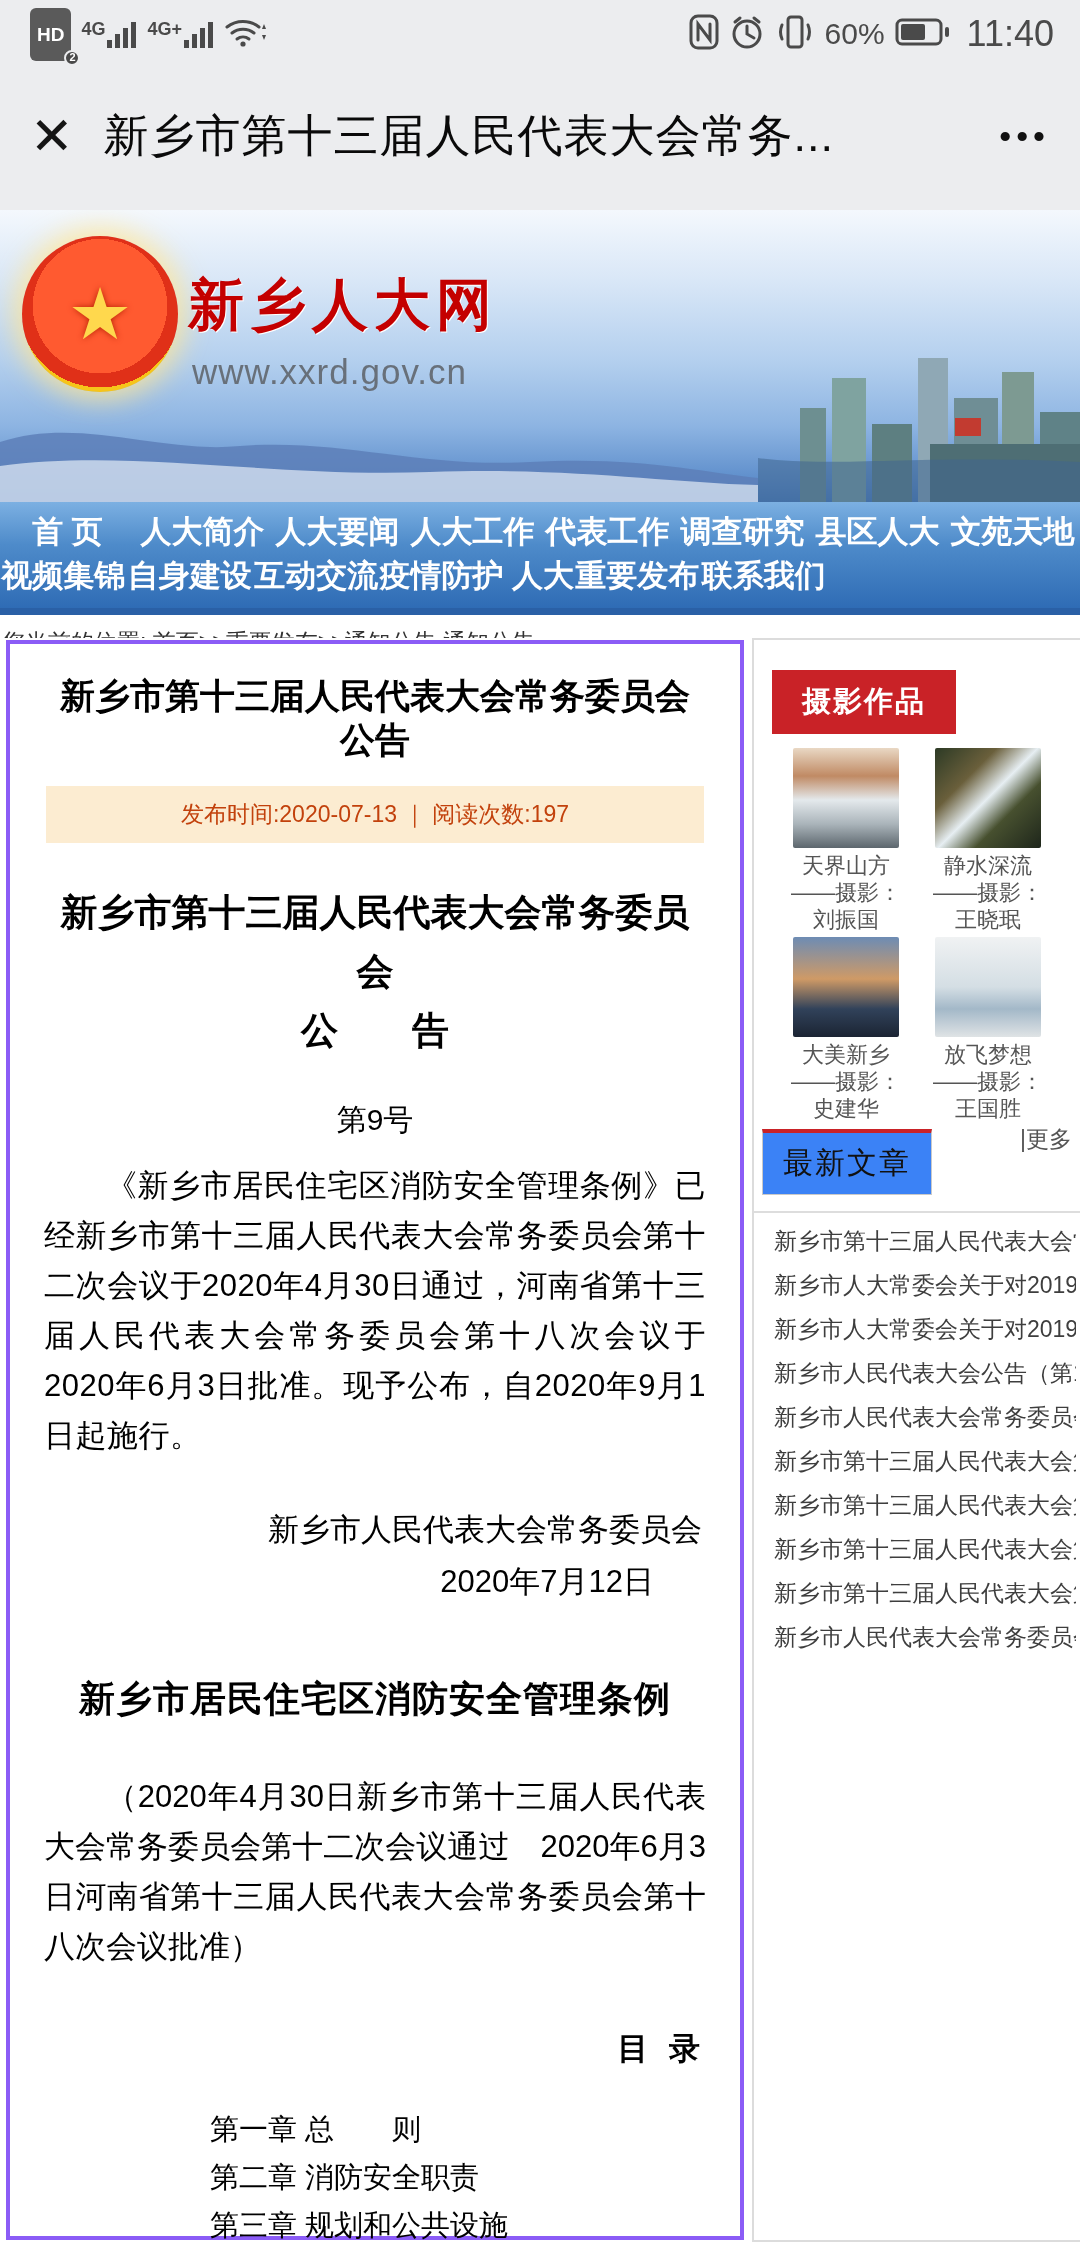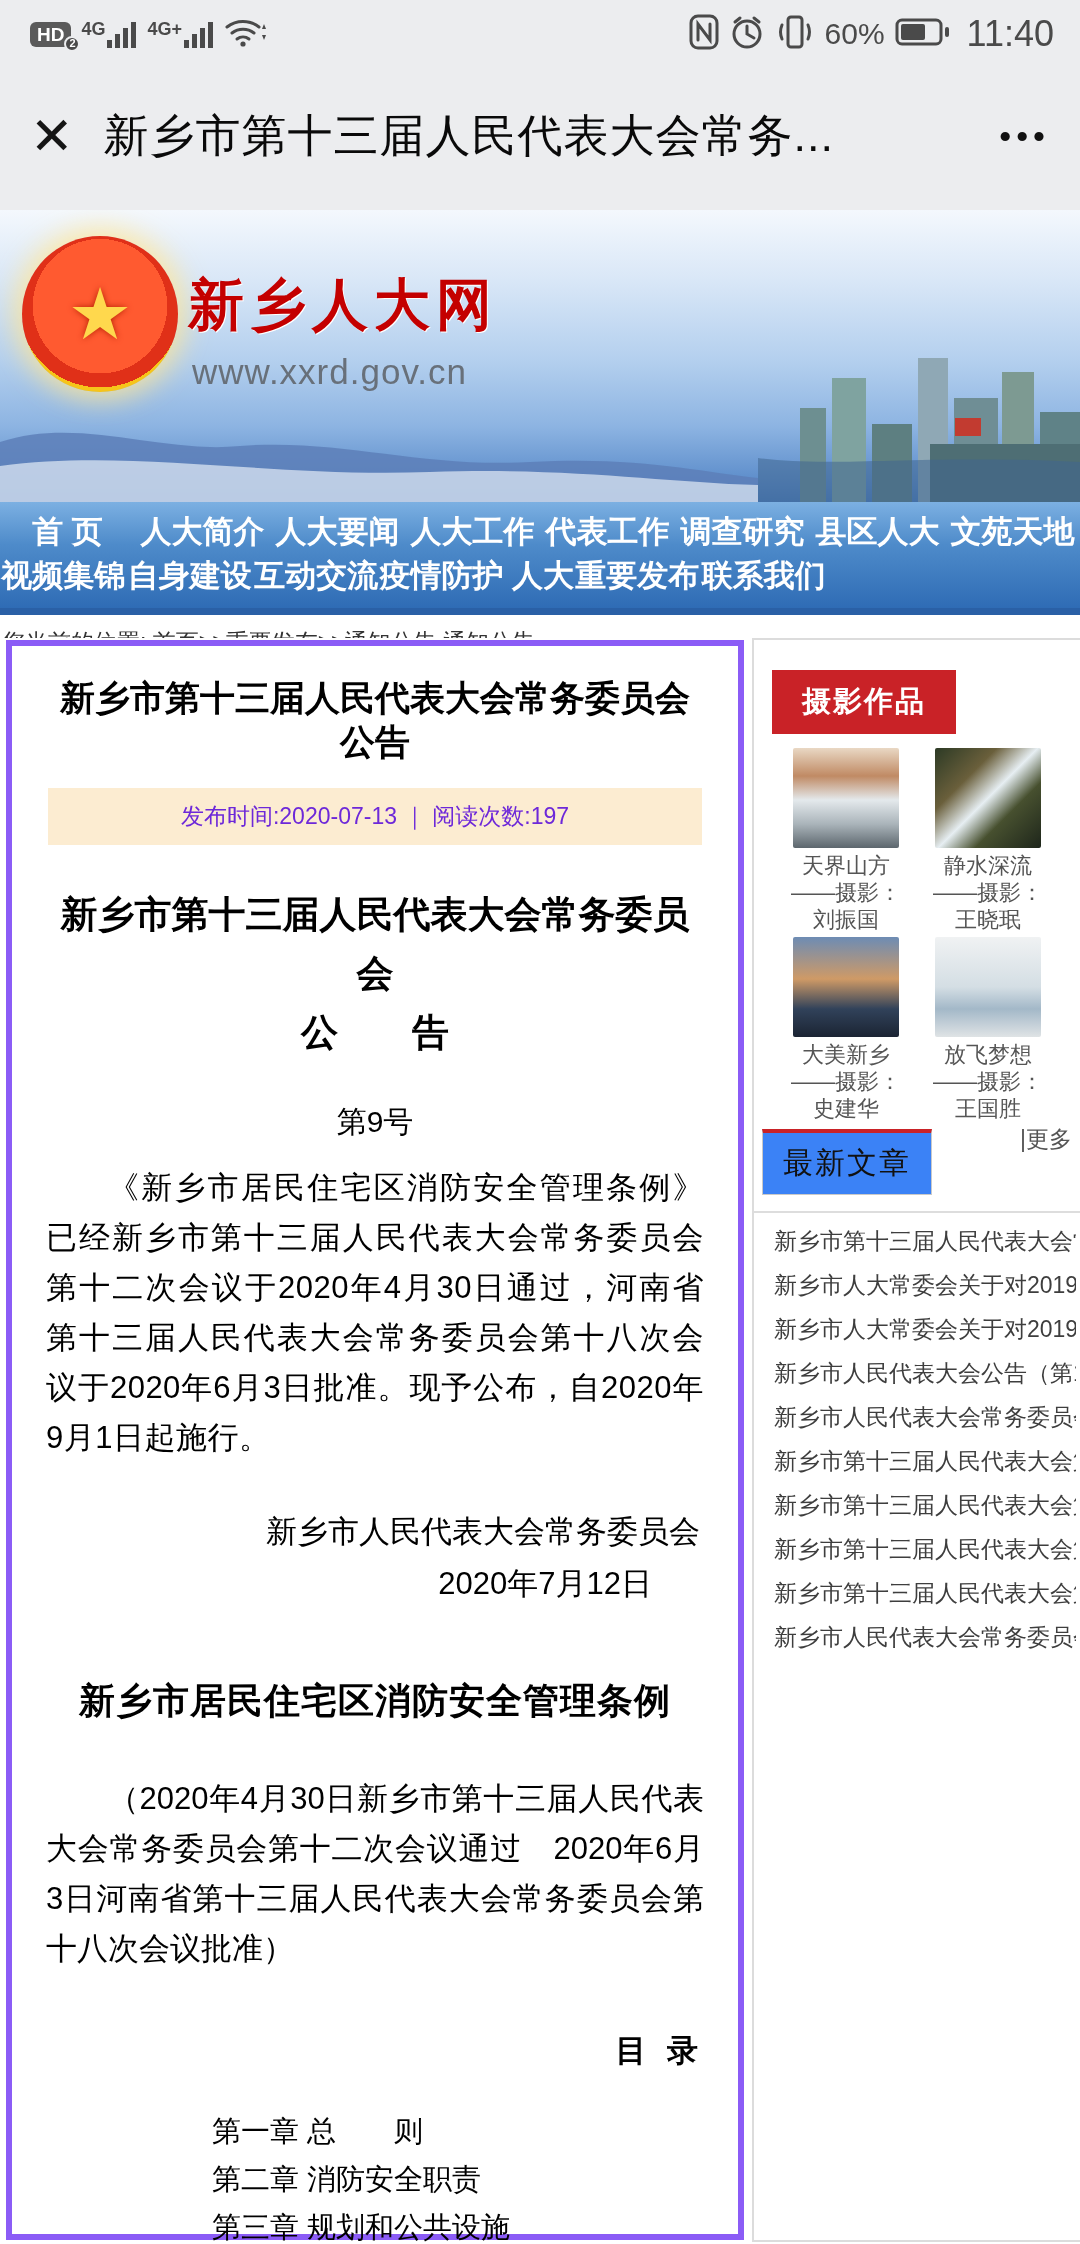--- a/index.html
+++ b/index.html
@@ -6,21 +6,21 @@
   *{box-sizing:border-box;}
   body{font-family:"Liberation Sans","DejaVu Sans",sans-serif;color:#000;}
   .screen{position:relative;width:1080px;height:2244px;background:#ffffff;overflow:hidden;}
 
   
   .phone-top{background:#ecedef;}
   .status-bar{height:62px;display:flex;align-items:center;padding:6px 26px 0 30px;color:#4a4a4a;}
   .sb-left,.sb-right{display:flex;align-items:center;gap:10px;}
   .sb-spacer{flex:1;}
   .hd-badge{position:relative;background:#5a5a5a;color:#fff;font-size:19px;font-weight:bold;
-    border-radius:6px;padding:3px 7px;line-height:1;}
+    border-radius:6px;padding:17px 7px;line-height:1;}
   .hd-badge .sim2{position:absolute;right:-9px;bottom:-5px;background:#4a4a4a;color:#fff;
     width:16px;height:16px;border-radius:50%;font-size:11px;display:flex;align-items:center;justify-content:center;border:2px solid #ecedef;}
   .net-cluster{display:flex;align-items:flex-end;gap:2px;}
   .net-label{font-size:18px;font-weight:bold;line-height:1;transform:translateY(-12px);}
   .sb-text{font-size:30px;}
   .sb-time{font-size:36px;margin-left:6px;}
 
   
   .title-bar{height:148px;display:flex;align-items:center;padding:0 30px;background:#ecedef;}
   .close-x{font-size:52px;color:#151515;line-height:1;font-weight:300;margin-right:30px;cursor:default;}
@@ -45,26 +45,26 @@
   .nav-row a{display:block;text-align:center;color:#fff;font-size:31px;font-weight:bold;
     line-height:44px;text-decoration:none;white-space:nowrap;}
   .nav-row.r2{grid-template-columns:repeat(8,1fr);}
 
   
   .breadcrumb{background:#fff;padding:12px 8px 8px 2px;font-size:23px;color:#333;}
   .bc-divider{height:0;border-top:3px solid #e3e3e3;}
 
   
   .content{position:absolute;left:0;top:638px;width:1080px;height:1606px;background:#fff;}
-  .main-panel{position:absolute;left:6px;top:2px;width:738px;height:1600px;background:#fff;border:6px solid #8b5cf6;padding:0 34px;}
+  .main-panel{position:absolute;left:6px;top:2px;width:738px;height:1600px;background:#fff;border:4px solid #8b5cf6;padding:0 34px;}
   .sidebar{position:absolute;left:752px;top:0;width:328px;height:1604px;background:#fff;border:2px solid #dcdcdc;border-right:none;}
 
   
   .article-title{margin:30px 6px 0;text-align:center;font-size:35px;font-weight:bold;line-height:44px;color:#000;}
-  .meta-bar{margin:24px 2px 0;background:#fcecd1;text-align:center;font-size:23px;color:#6d28d9;padding:13px 0;}
+  .meta-bar{margin:24px 2px 0;background:#fcecd1;text-align:center;font-size:23px;color:#c2410c;padding:13px 0;}
   .doc-heading{margin-top:40px;text-align:center;font-size:37px;font-weight:600;line-height:59px;color:#000;}
   .doc-number{margin-top:40px;text-align:center;font-size:30px;}
   .body-para{margin:20px 0 0;font-size:31px;line-height:50px;text-align:justify;text-indent:2em;letter-spacing:.5px;}
   .signature{margin-top:48px;text-align:right;font-size:31px;padding-right:4px;}
   .signature-date{margin-top:10px;text-align:right;font-size:31px;padding-right:52px;}
   .law-title{margin-top:72px;text-align:center;font-size:36px;font-weight:bold;letter-spacing:1px;}
   .law-note{margin:48px 0 0;font-size:31px;line-height:50px;text-align:justify;text-indent:2em;}
   .toc-title{margin-top:56px;text-align:right;font-size:31px;font-weight:600;letter-spacing:6px;}
   .toc{margin:40px 0 0 166px;padding:0;list-style:none;font-size:29px;line-height:38px;}
   .toc li{margin:0 0 10px;}

